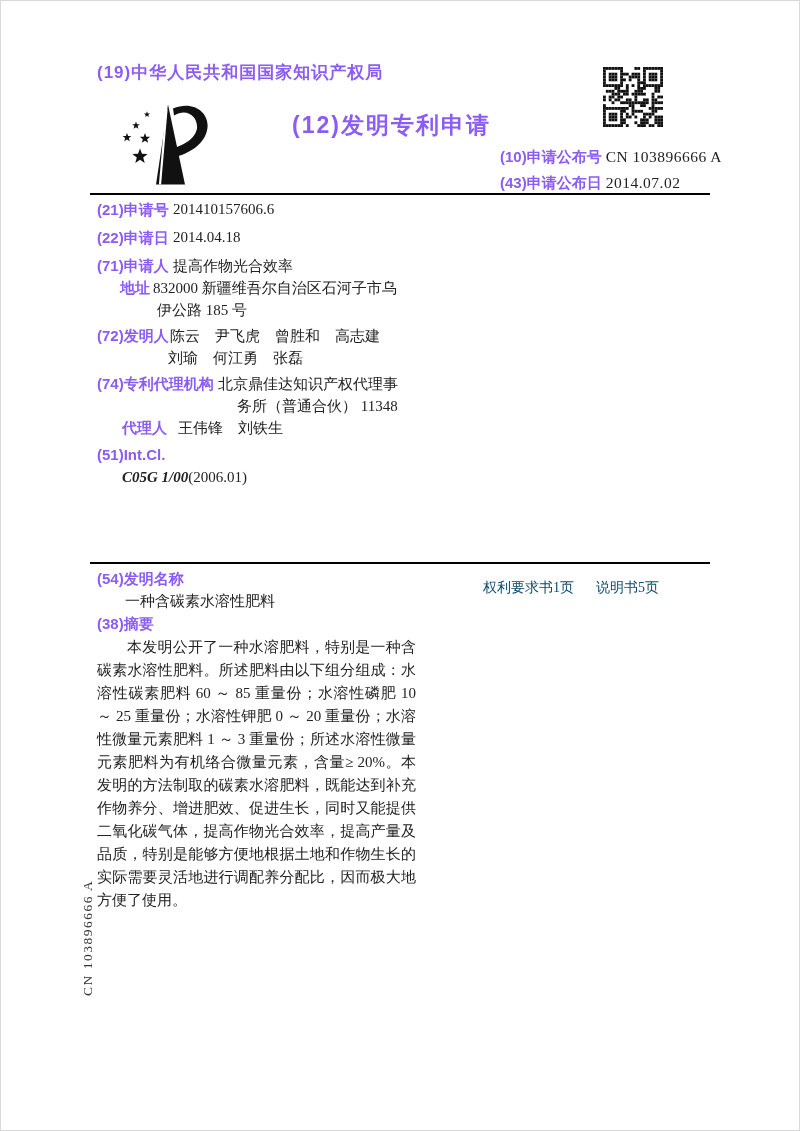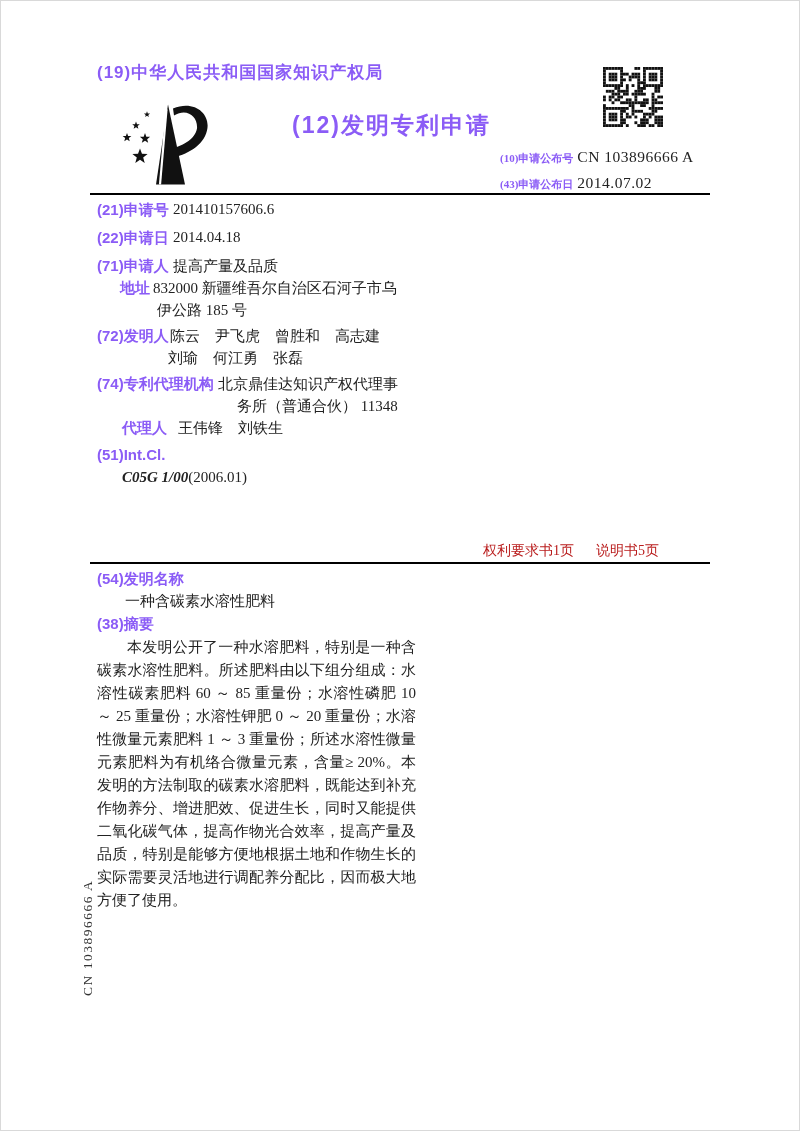--- a/index.html
+++ b/index.html
@@ -6,26 +6,26 @@
   .page{
     position:relative;width:800px;height:1131px;background:#fff;
     box-shadow:inset 0 0 0 1px #d9d9d9;overflow:hidden;
     color:#1a1a1a;
   }
   .abs{position:absolute;white-space:nowrap;}
   .hei{font-family:"Liberation Sans",sans-serif;font-weight:700;color:#8b5cf6;}
   .song{font-family:"Liberation Serif",serif;font-weight:400;color:#222;}
   .office{font-size:17px;letter-spacing:1px;}
   .doctype{font-size:23px;letter-spacing:2px;}
-  .publbl{font-size:11px;font-family:Liberation Serif, serif;}
+  .publbl{font-size:15px;}
   .pubval{font-size:15.5px;letter-spacing:0.5px;}
   .row-lbl{font-size:15px;}
   .row-val{font-size:15px;}
   .rule{position:absolute;background:#000;height:2px;width:620px;left:90px;}
-  .pagesinfo{font-size:14px;color:#b91c1c;}
+  .pagesinfo{font-size:14px;color:#0c4a6e;margin-top:37px;}
   .pagesinfo .gap{margin-left:22px;}
   .abstract{
     position:absolute;left:97px;top:636px;width:319px;
     font-size:15px;line-height:23px;text-align:justify;text-indent:2em;
     margin:0;color:#222;
   }
   .italic{font-style:italic;font-weight:700;}
   .vertnum{
     position:absolute;left:80px;top:996px;
     transform:rotate(-90deg);transform-origin:0 0;
@@ -316,21 +316,21 @@
 
   <div class="rule" style="top:193px"></div>
 
   <span class="abs hei row-lbl" style="left:97px;top:201px">(21)申请号</span>
   <span class="abs song row-val" style="left:173px;top:201px">201410157606.6</span>
 
   <span class="abs hei row-lbl" style="left:97px;top:229px">(22)申请日</span>
   <span class="abs song row-val" style="left:173px;top:229px">2014.04.18</span>
 
   <span class="abs hei row-lbl" style="left:97px;top:257px">(71)申请人</span>
-  <span class="abs song row-val" style="left:173px;top:257px">提高产量及品质</span>
+  <span class="abs song row-val" style="left:173px;top:257px">提高作物光合效率</span>
 
   <span class="abs hei row-lbl" style="left:120px;top:279px">地址</span>
   <span class="abs song row-val" style="left:153px;top:279px">832000 新疆维吾尔自治区石河子市乌</span>
   <span class="abs song row-val" style="left:157px;top:301px">伊公路 185 号</span>
 
   <span class="abs hei row-lbl" style="left:97px;top:327px">(72)发明人</span>
   <span class="abs song row-val" style="left:170px;top:327px">陈云　尹飞虎　曾胜和　高志建</span>
   <span class="abs song row-val" style="left:168px;top:349px">刘瑜　何江勇　张磊</span>
 
   <span class="abs hei row-lbl" style="left:97px;top:375px">(74)专利代理机构</span>

